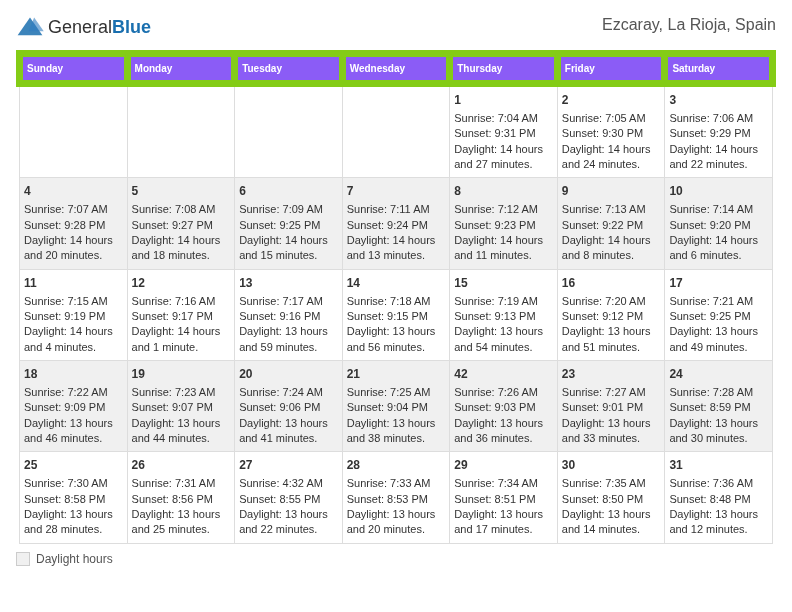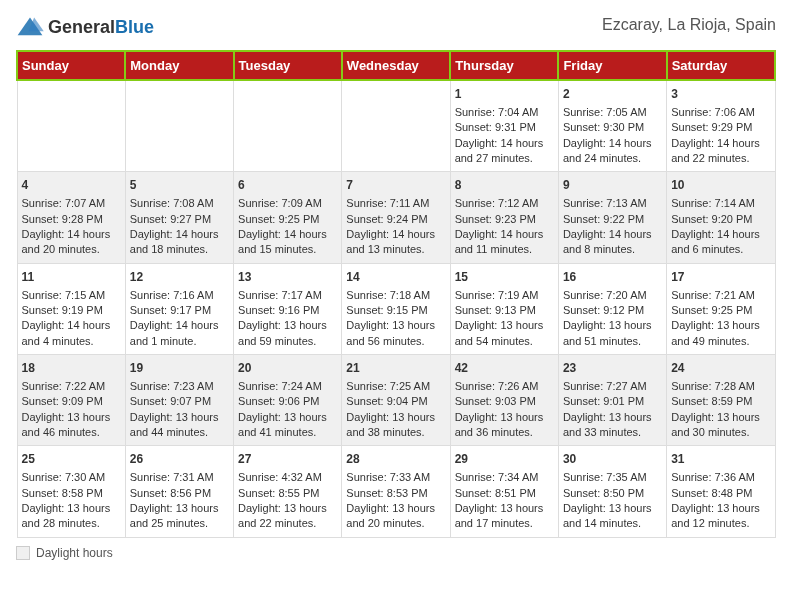--- a/index.html
+++ b/index.html
@@ -37,27 +37,27 @@
     .subtitle {
       font-size: 16px;
       color: #555;
     }
     table {
       width: 100%;
       border-collapse: collapse;
       font-size: 11px;
     }
     thead tr th {
-      background-color: #b91c1c;
+      background-color: #8b5cf6;
       color: #fff;
       padding: 6px 4px;
       text-align: left;
-      font-size: 13px;
+      font-size: 10px;
       font-weight: bold;
-      border: 2px solid #84cc16;
+      border: 7px solid #84cc16;
     }
     tbody tr {
       border-bottom: 1px solid #ccc;
     }
     tbody tr:nth-child(even) {
       background-color: #f0f0f0;
     }
     tbody tr:nth-child(odd) {
       background-color: #fff;
     }
@@ -99,21 +99,21 @@
 </head>
 <body>
 
 <div class="header">
   <div class="logo">
     <svg class="logo-icon" viewBox="0 0 40 32" xmlns="http://www.w3.org/2000/svg">
       <polygon points="20,2 38,28 2,28" fill="#1a6faf" opacity="0.85"></polygon>
       <polygon points="26,2 40,22 18,22" fill="#2e7bbf" opacity="0.6"></polygon>
     </svg>
     <div>
-      <span style="font-size:18px;font-weight:bold;color:#333;">General</span><span style="font-size:18px;font-weight:bold;color:#1a6faf;">Blue</span>
+      <span style="font-size:18px;font-weight:normal;color:#333;">General</span><span style="font-size:18px;font-weight:bold;color:#1a6faf;">Blue</span>
     </div>
   </div>
   <div class="title-block">
     <div class="subtitle">Ezcaray, La Rioja, Spain</div>
   </div>
 </div>
 
 <table>
   <thead>
     <tr>

